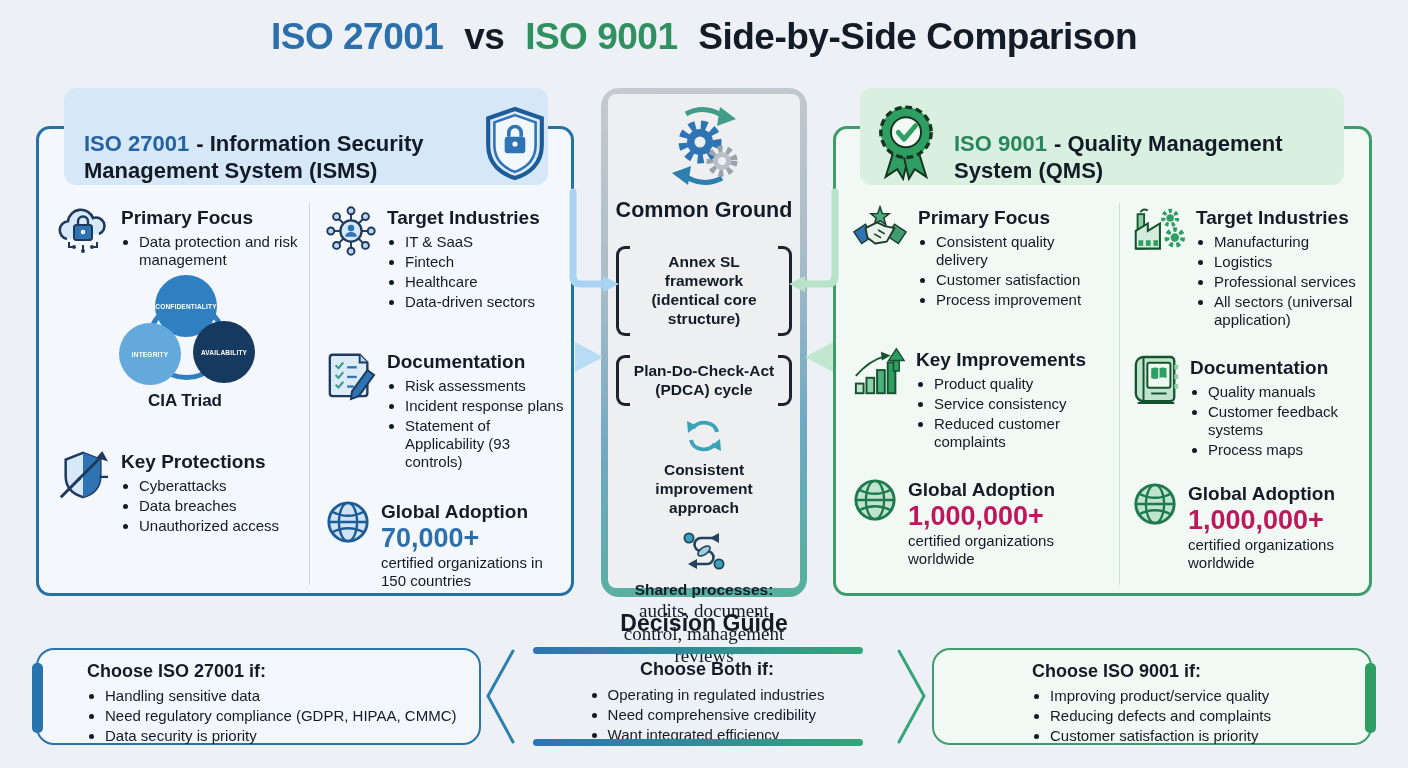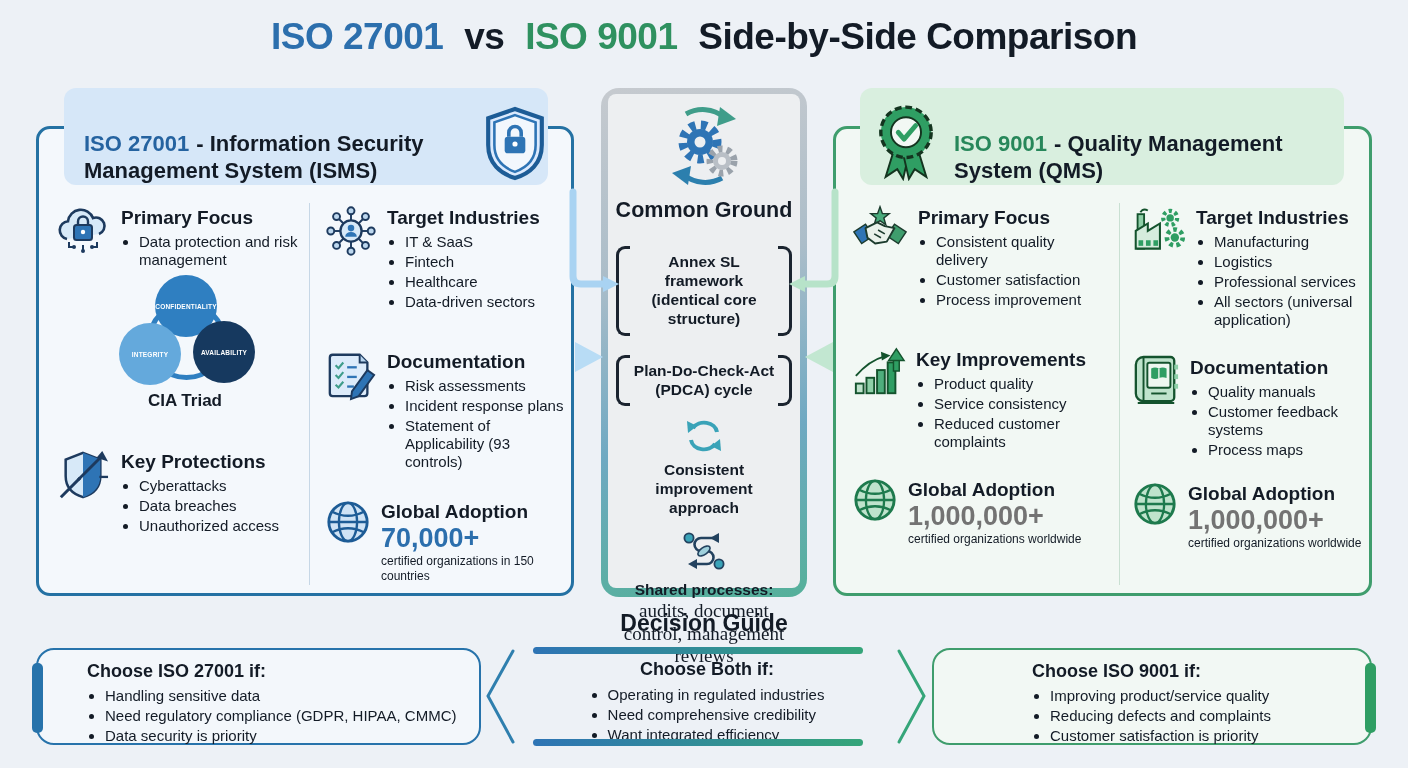--- a/index.html
+++ b/index.html
@@ -28,22 +28,22 @@
   .divider{position:absolute;top:74px;width:1px;height:382px;}
   .panel.blue .divider{left:270px;background:#c6d7e6;}
   .panel.green .divider{left:283px;background:#c9e0d2;}
 
   .sec{display:flex;align-items:flex-start;}
   .sec .ic{flex:0 0 auto;margin-right:10px;}
   .sec-title{font-size:19px;font-weight:bold;margin-top:2px;}
   ul.blt{margin:4px 0 0;padding-left:18px;font-size:15px;line-height:1.2;}
   ul.blt li{margin:2px 0;}
   .big-num{font-size:27px;font-weight:bold;line-height:1.05;margin-top:1px;}
-  .num-blue{color:#2c6fad;} .num-green{color:#737373;}
-  .ga-sub{font-size:12px;line-height:1.18;margin-top:2px;}
+  .num-blue{color:#2c6fad;} .num-green{color:#be185d;}
+  .ga-sub{font-size:15px;line-height:1.18;margin-top:2px;}
 
   
   .cia{position:relative;width:208px;height:172px;margin:4px 0 2px 26px;}
   .cia-ring{position:absolute;left:66px;top:26px;width:79px;height:79px;border:5px solid #2f7fc1;border-radius:50%;}
   .cia-c{position:absolute;width:62px;height:62px;border-radius:50%;display:flex;align-items:center;justify-content:center;color:#fff;font-size:6.5px;font-weight:bold;letter-spacing:.2px;text-align:center;}
   .cia-top{left:74px;top:0;background:#2f7fc1;}
   .cia-left{left:38px;top:48px;background:#64a9dc;}
   .cia-right{left:112px;top:46px;background:#16395f;}
   .cia-cap{position:absolute;left:0;right:0;top:116px;text-align:center;font-size:17px;font-weight:bold;}
 

